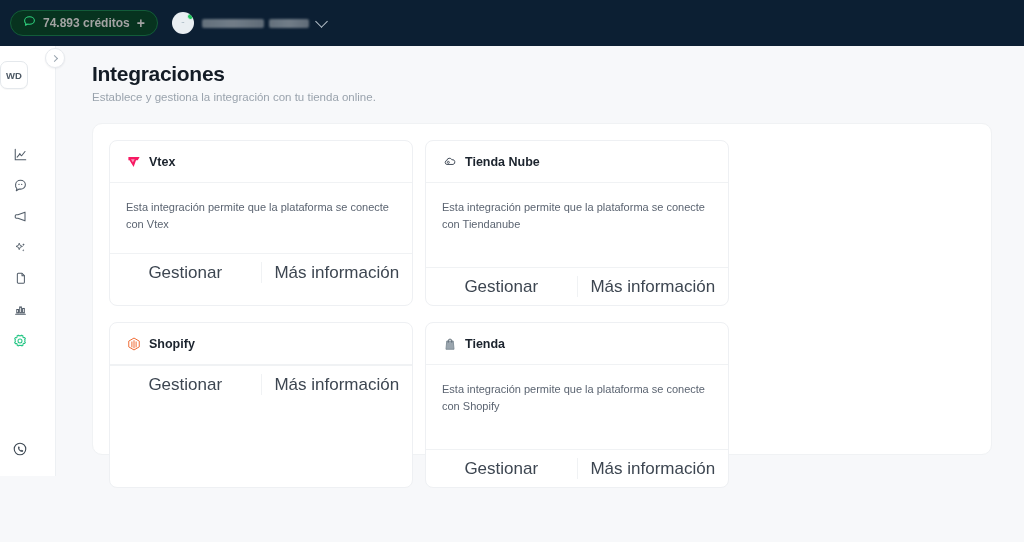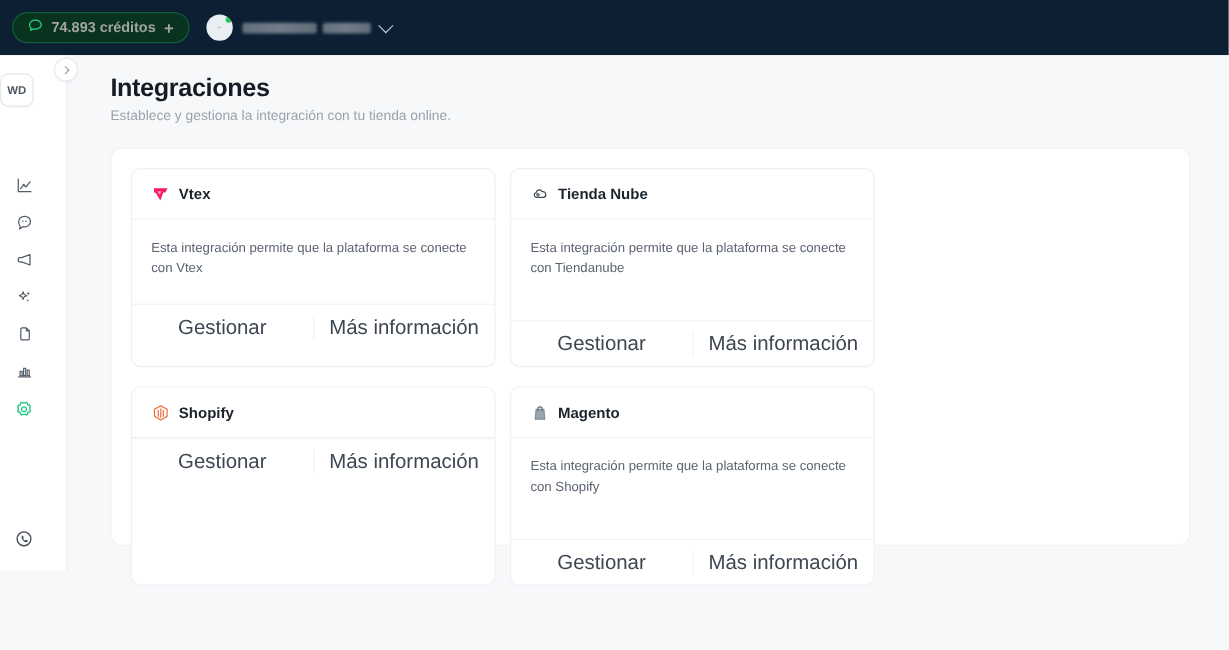--- a/index.html
+++ b/index.html
@@ -348,21 +348,21 @@
       </div>
 
       <div class="int-card card-tall">
         <div class="card-head">
           <span class="card-icon">
             <svg width="14" height="14" viewBox="0 0 16 16">
               <path d="M4.3 4.6h7.4l.9 9.4H3.4Z" fill="#9aa5ae" stroke="#7d8a94" stroke-width="1" stroke-linejoin="round"></path>
               <path d="M6 6V4.4a2 2 0 0 1 4 0V6" fill="none" stroke="#5f6b76" stroke-width="1.1" stroke-linecap="round"></path>
             </svg>
           </span>
-          <span class="card-title">Magento</span>
+          <span class="card-title">Tienda</span>
         </div>
         <div class="card-body">Esta integración permite que la plataforma se conecte con Shopify</div>
         <div class="card-foot">
           <div class="foot-btn">Gestionar</div>
           <div class="foot-divider"></div>
           <div class="foot-btn">Más información</div>
         </div>
       </div>
 
     </div>

